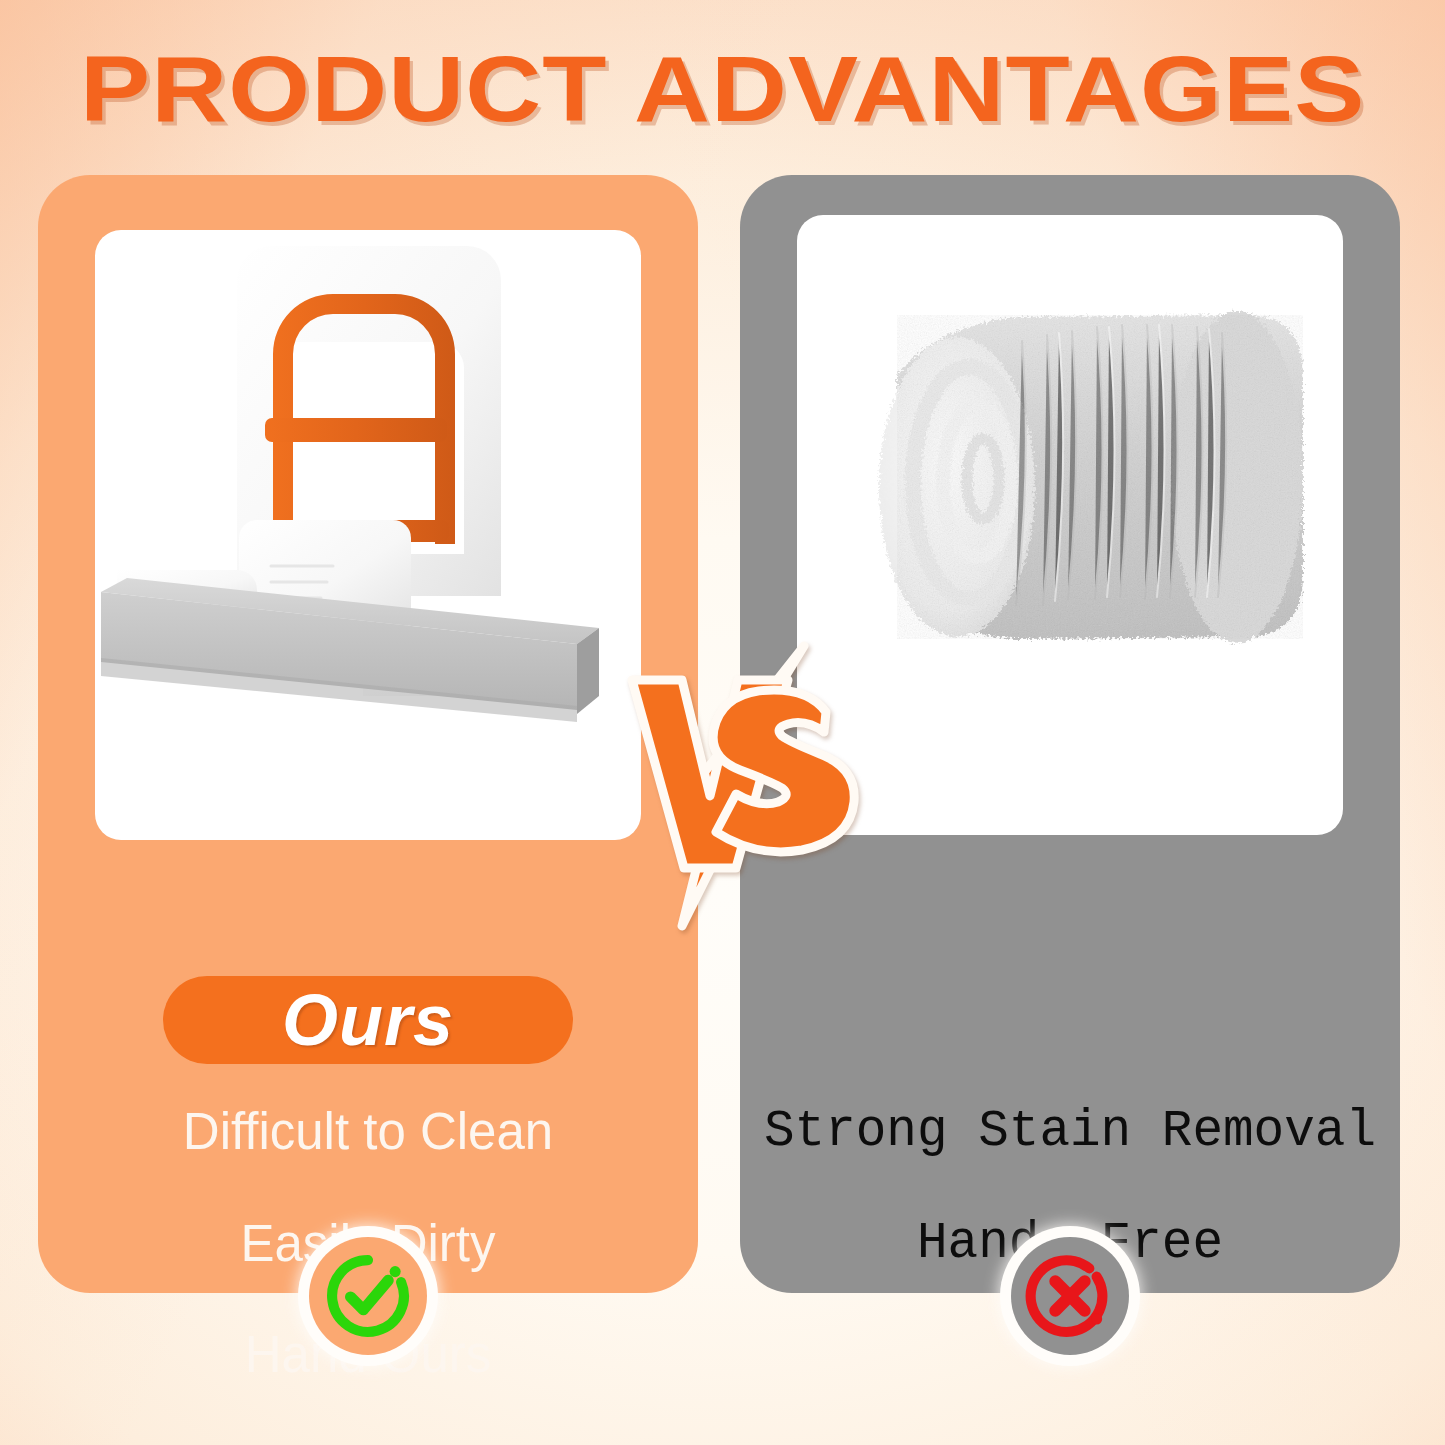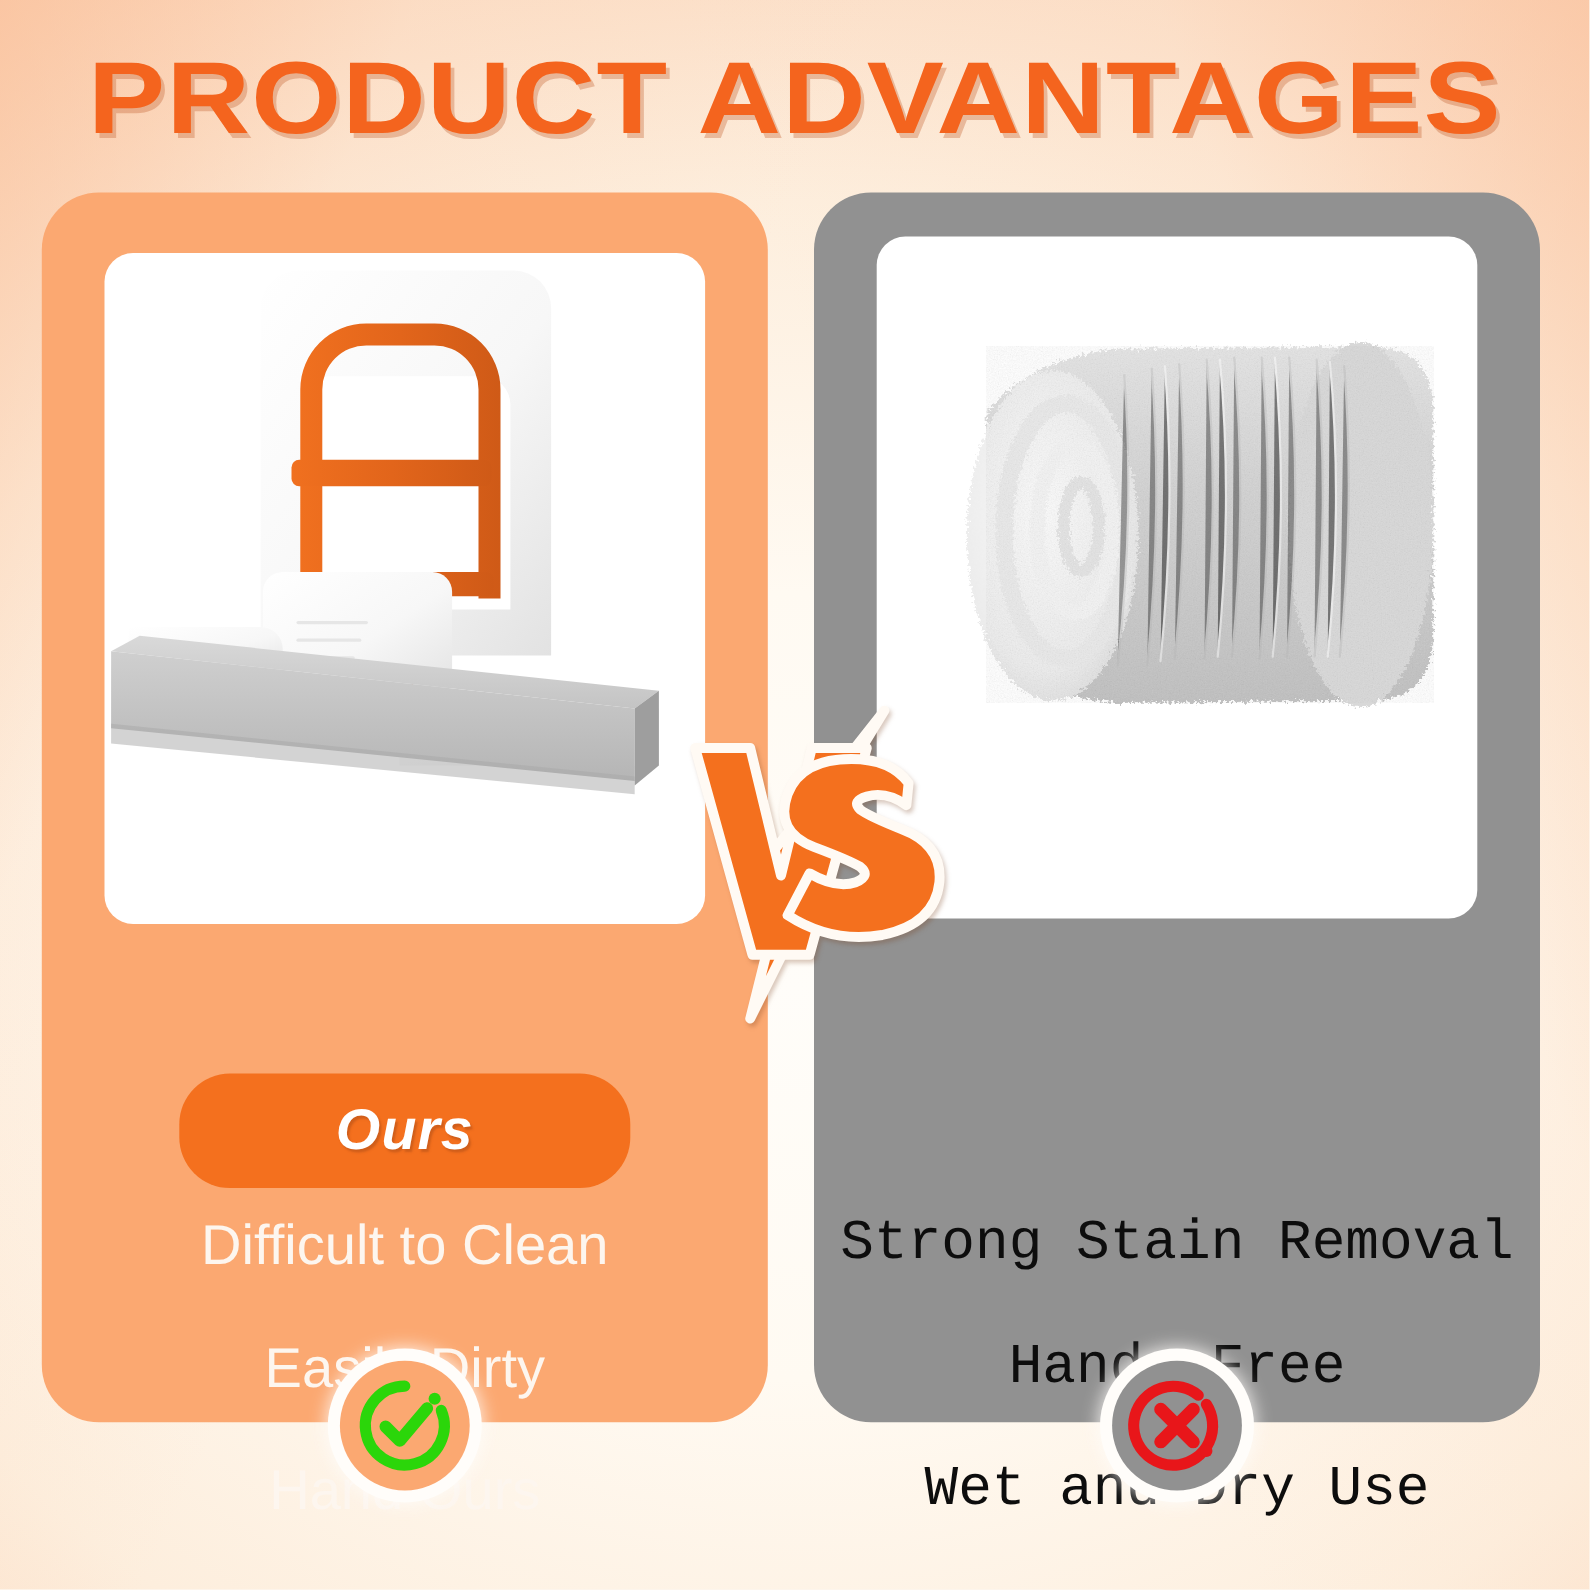--- a/index.html
+++ b/index.html
@@ -45,23 +45,23 @@
 
   .photo{
     position:absolute;top:55px;left:57px;right:57px;height:610px;
     background:#ffffff;border-radius:26px;overflow:hidden;
   }
   .panel.right .photo{top:40px;height:620px;}
 
   
   .pill{
     position:absolute;left:50%;transform:translateX(-50%);
-    height:104px;min-width:410px;border-radius:46px;
+    height:88px;min-width:410px;border-radius:46px;
     display:flex;align-items:center;justify-content:center;
-    font-size:52px;font-weight:bold;font-style:italic;
+    font-size:72px;font-weight:bold;font-style:italic;
     letter-spacing:1px;
   }
   .pill.ours{
     top:801px;background:#f4701e;color:#ffffff;
     text-shadow:2px 2px 2px rgba(140,60,20,.35);
   }
   .pill.others{
     top:801px;background:#cfcfcf;color:#111111;
     text-shadow:2px 2px 2px rgba(70,70,70,.35);
   }
@@ -234,21 +234,20 @@
           <path d="M362 110 q12 134 -2 272"></path>
           <path d="M412 114 q12 130 -2 268"></path>
         </g>
       </svg>
     </div>
 
 
     <div class="features">
       <div class="feat">Strong Stain Removal</div>
       <div class="feat">Hands-Free</div>
-      <div class="feat">Wet and Dry Use</div>
     </div>
   </div>
 
   <div class="badge good" style="left:368px;">
     <svg viewBox="0 0 100 100" width="92" height="92">
       <path d="M50 11 a39 39 0 1 0 36 24" fill="none" stroke="#2bd60a" stroke-width="11" stroke-linecap="round"></path>
       <circle cx="79.5" cy="23.5" r="6" fill="#2bd60a"></circle>
       <path d="M31 51 L45 65 L72 33" fill="none" stroke="#2bd60a" stroke-width="12" stroke-linecap="round" stroke-linejoin="round"></path>
     </svg>
   </div>

